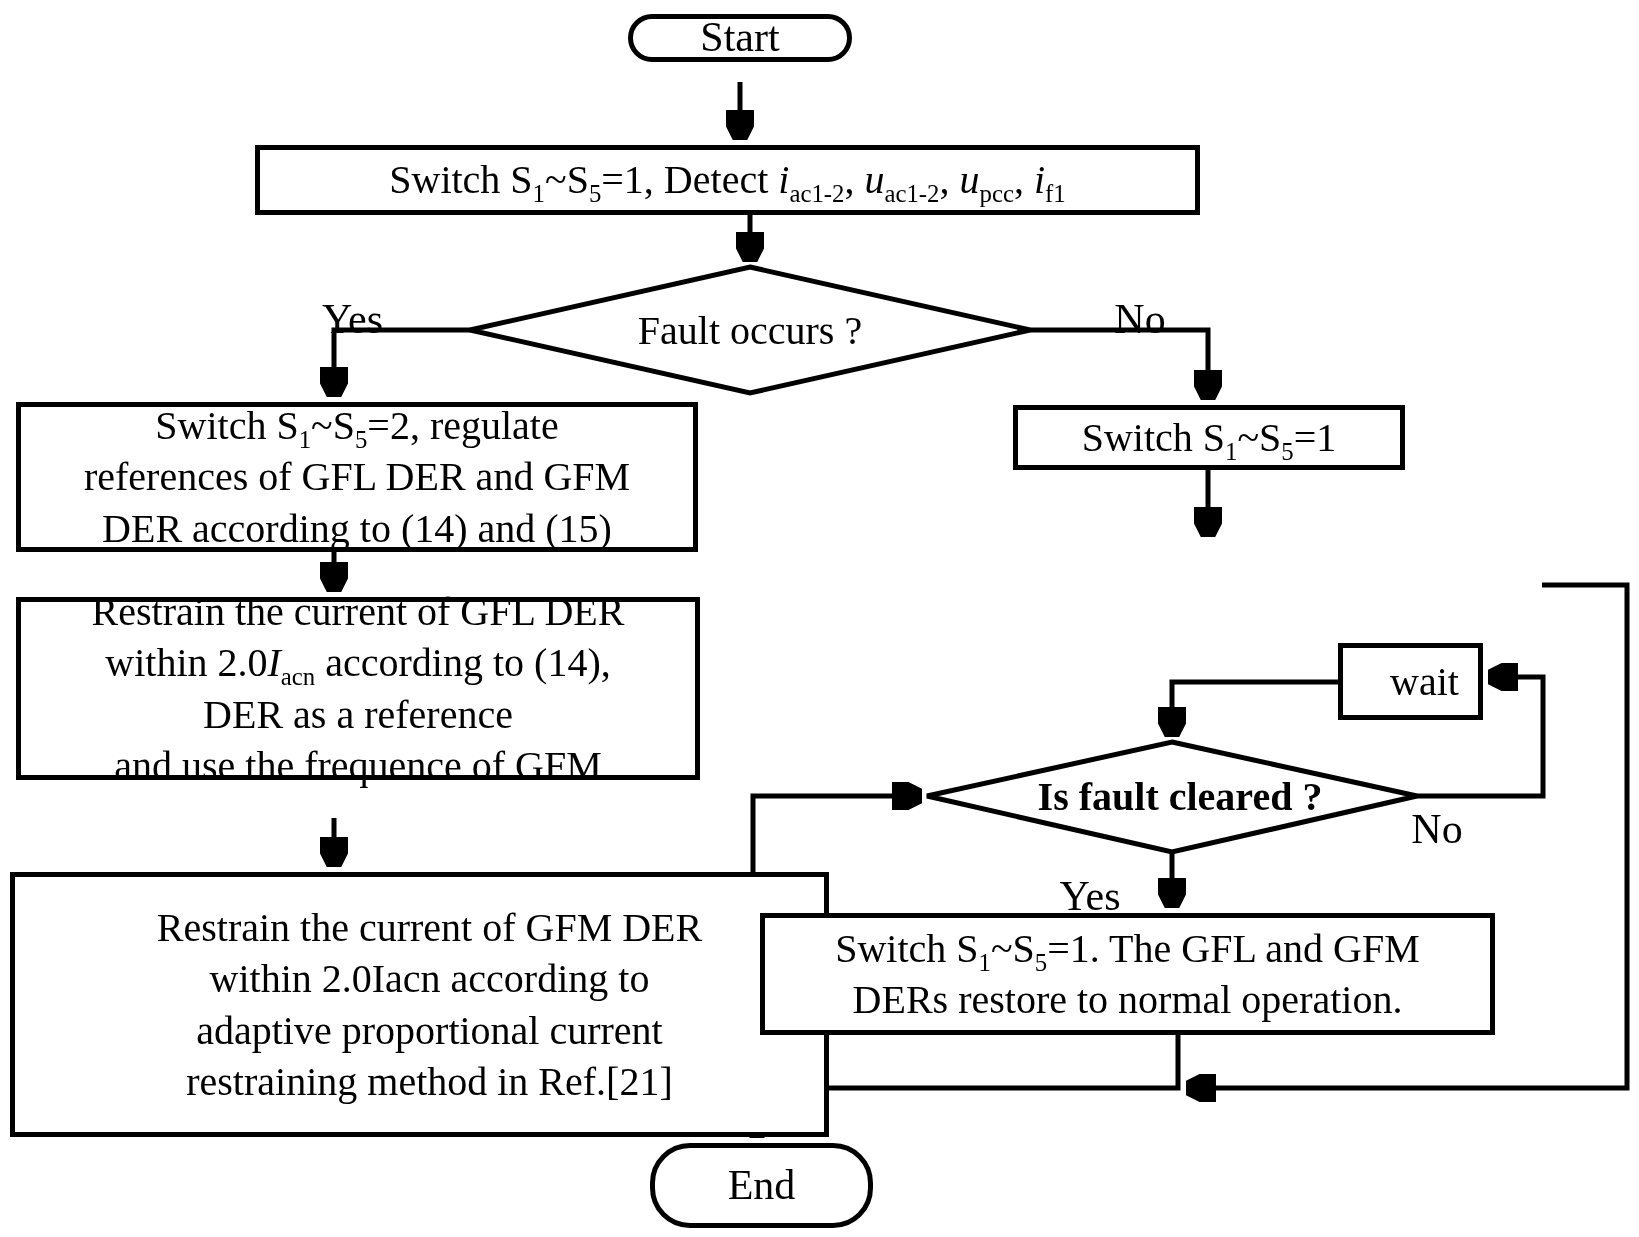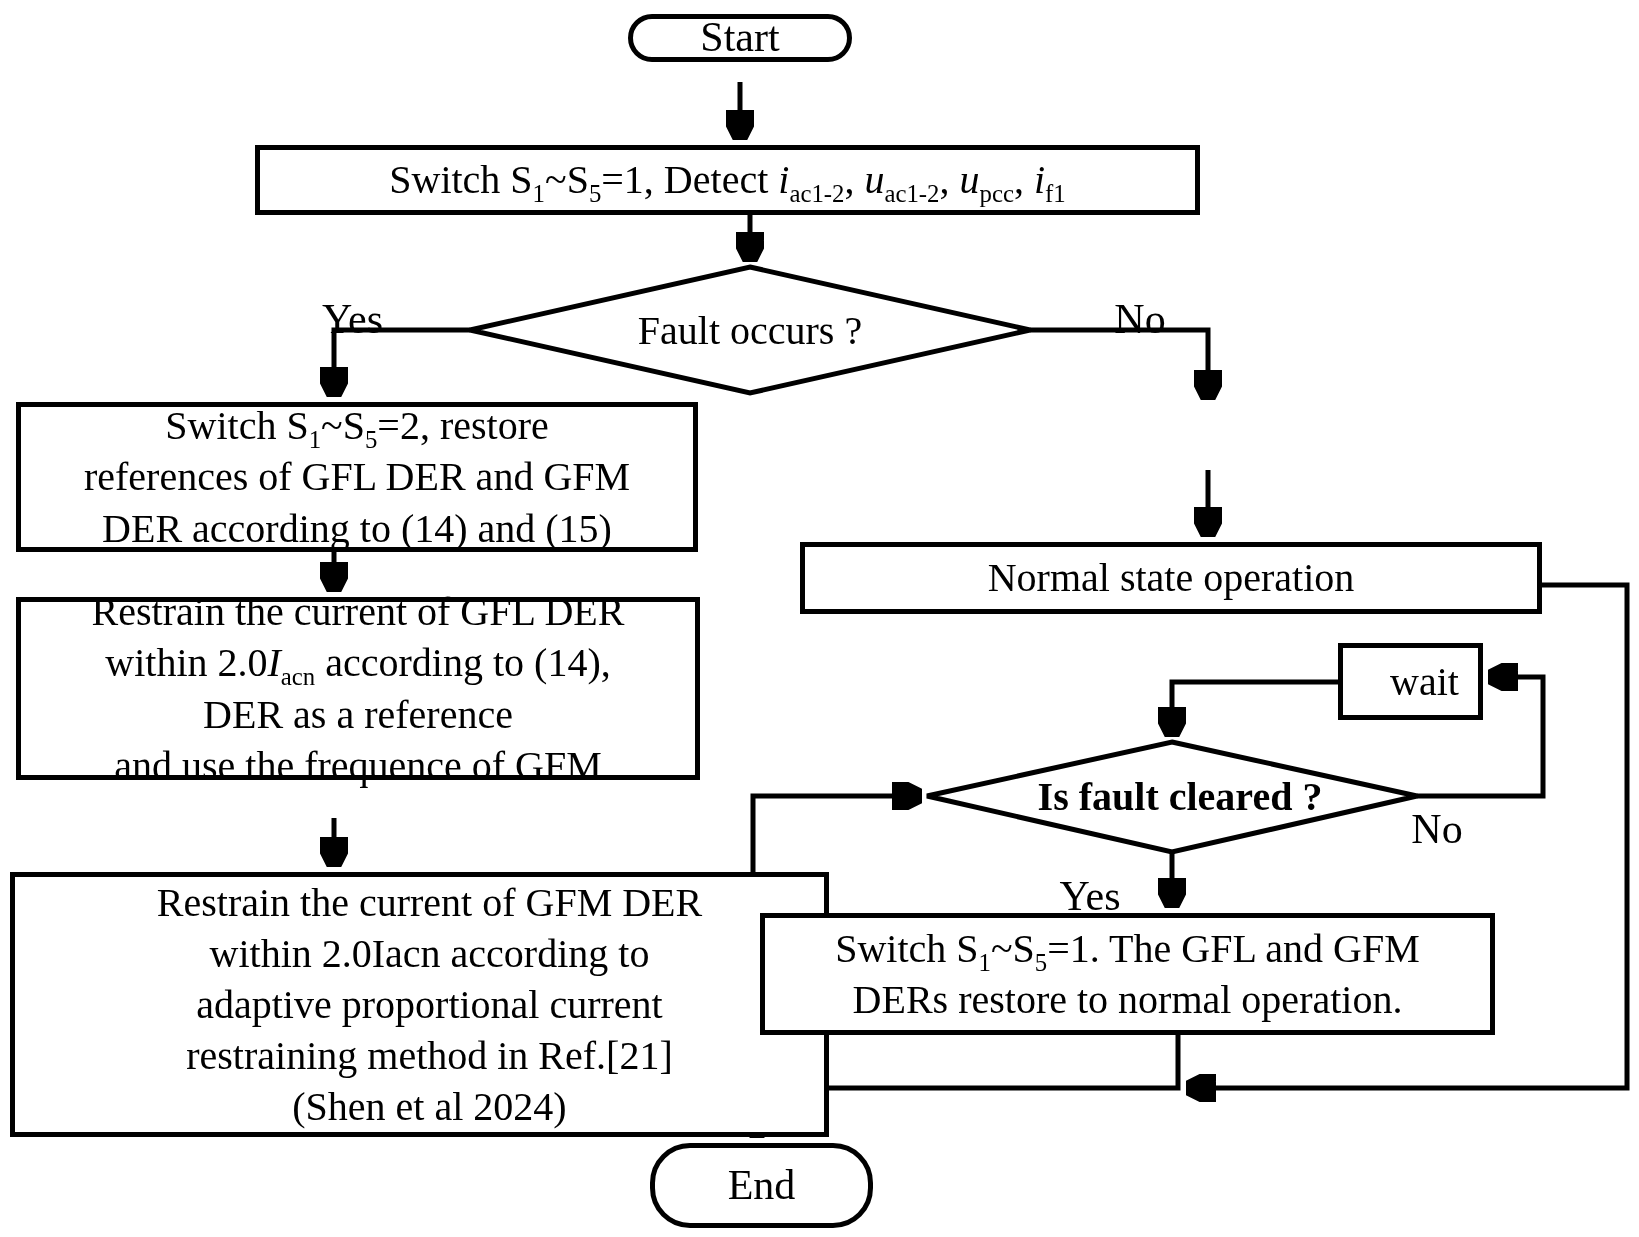--- a/index.html
+++ b/index.html
@@ -76,49 +76,50 @@
       </div>
   </div>
 
   <div class="dlabel" style="left:520px; top:303px; width:460px; height:54px;">Fault occurs ?</div>
 
   <div class="edge-label" style="left:295px; top:270px; width:115px; height:52px;">Yes</div>
   <div class="edge-label" style="left:1080px; top:270px; width:120px; height:52px;">No</div>
 
   <div class="node" style="left:16px; top:402px; width:682px; height:150px;">
     <div>
-        <div><span>Switch S</span><sub>1</sub><span>~S</span><sub>5</sub><span>=2, restore</span></div>
+        <div><span>Switch S</span><sub>1</sub><span>~S</span><sub>5</sub><span>=2, regulate</span></div>
         <div><span>references of GFL DER and GFM</span></div>
         <div><span>DER according to (14) and (15)</span></div>
       </div>
   </div>
 
   <div class="node" style="left:16px; top:597px; width:684px; height:183px;">
     <div>
         <div><span>Restrain the current of GFL DER</span></div>
         <div><span>within 2.0</span><span class="it">I</span><sub>acn</sub><span> according to (14),</span></div>
         <div><span>DER as a reference</span></div>
         <div><span>and use the frequence of GFM</span></div>
       </div>
   </div>
 
   <div class="node" style="left:10px; top:872px; width:819px; height:265px;padding-left:20px;">
     <div>
         <div><span>Restrain the current of GFM DER</span></div>
         <div><span>within 2.0Iacn according to</span></div>
         <div><span>adaptive proportional current</span></div>
         <div><span>restraining method in Ref.[21]</span></div>
-        <div><span>(Shen et al 2024)</span></div>
       </div>
   </div>
 
+  <div class="node" style="left:1013px; top:405px; width:392px; height:65px;">
+    <div>
+        <div><span>Switch S</span><sub>1</sub><span>~S</span><sub>5</sub><span>=1</span></div>
+      </div>
+  </div>
 
-  <div class="node" style="left:800px; top:542px; width:742px; height:72px;">
-    <span>Normal state operation</span>
-  </div>
 
   <div class="node" style="left:1338px; top:643px; width:145px; height:77px;padding-left:28px;">
     <span>wait</span>
   </div>
 
   <div class="dlabel" style="left:948px; top:769px; width:464px; height:54px;font-weight:bold;">Is fault cleared ?</div>
 
   <div class="edge-label" style="left:1377px; top:780px; width:120px; height:52px;">No</div>
   <div class="edge-label" style="left:1020px; top:846px; width:140px; height:54px;">Yes</div>
 

